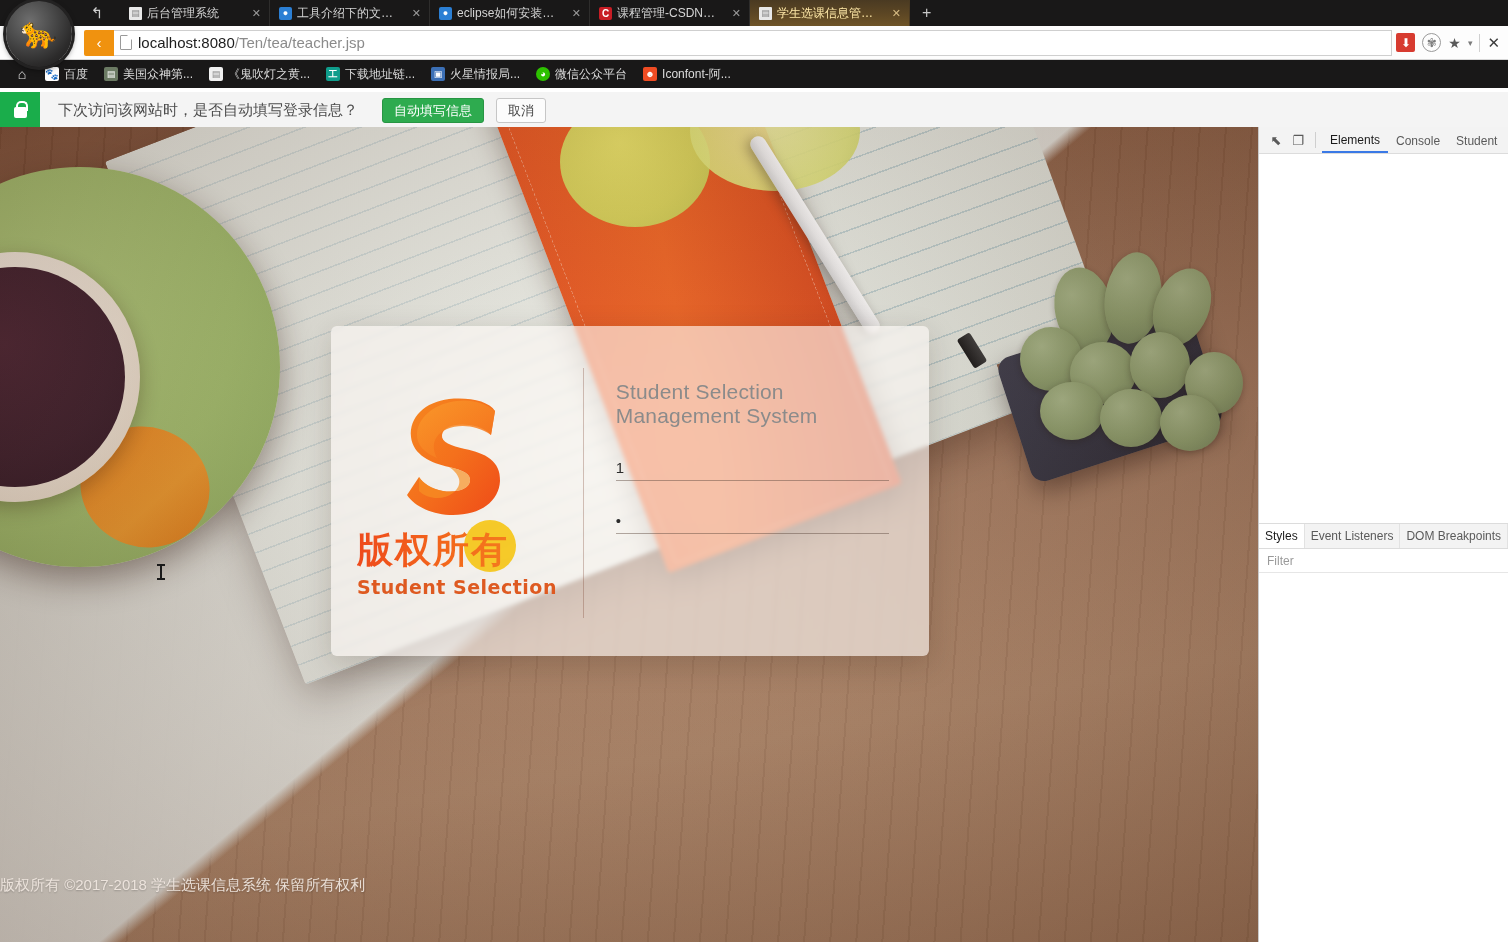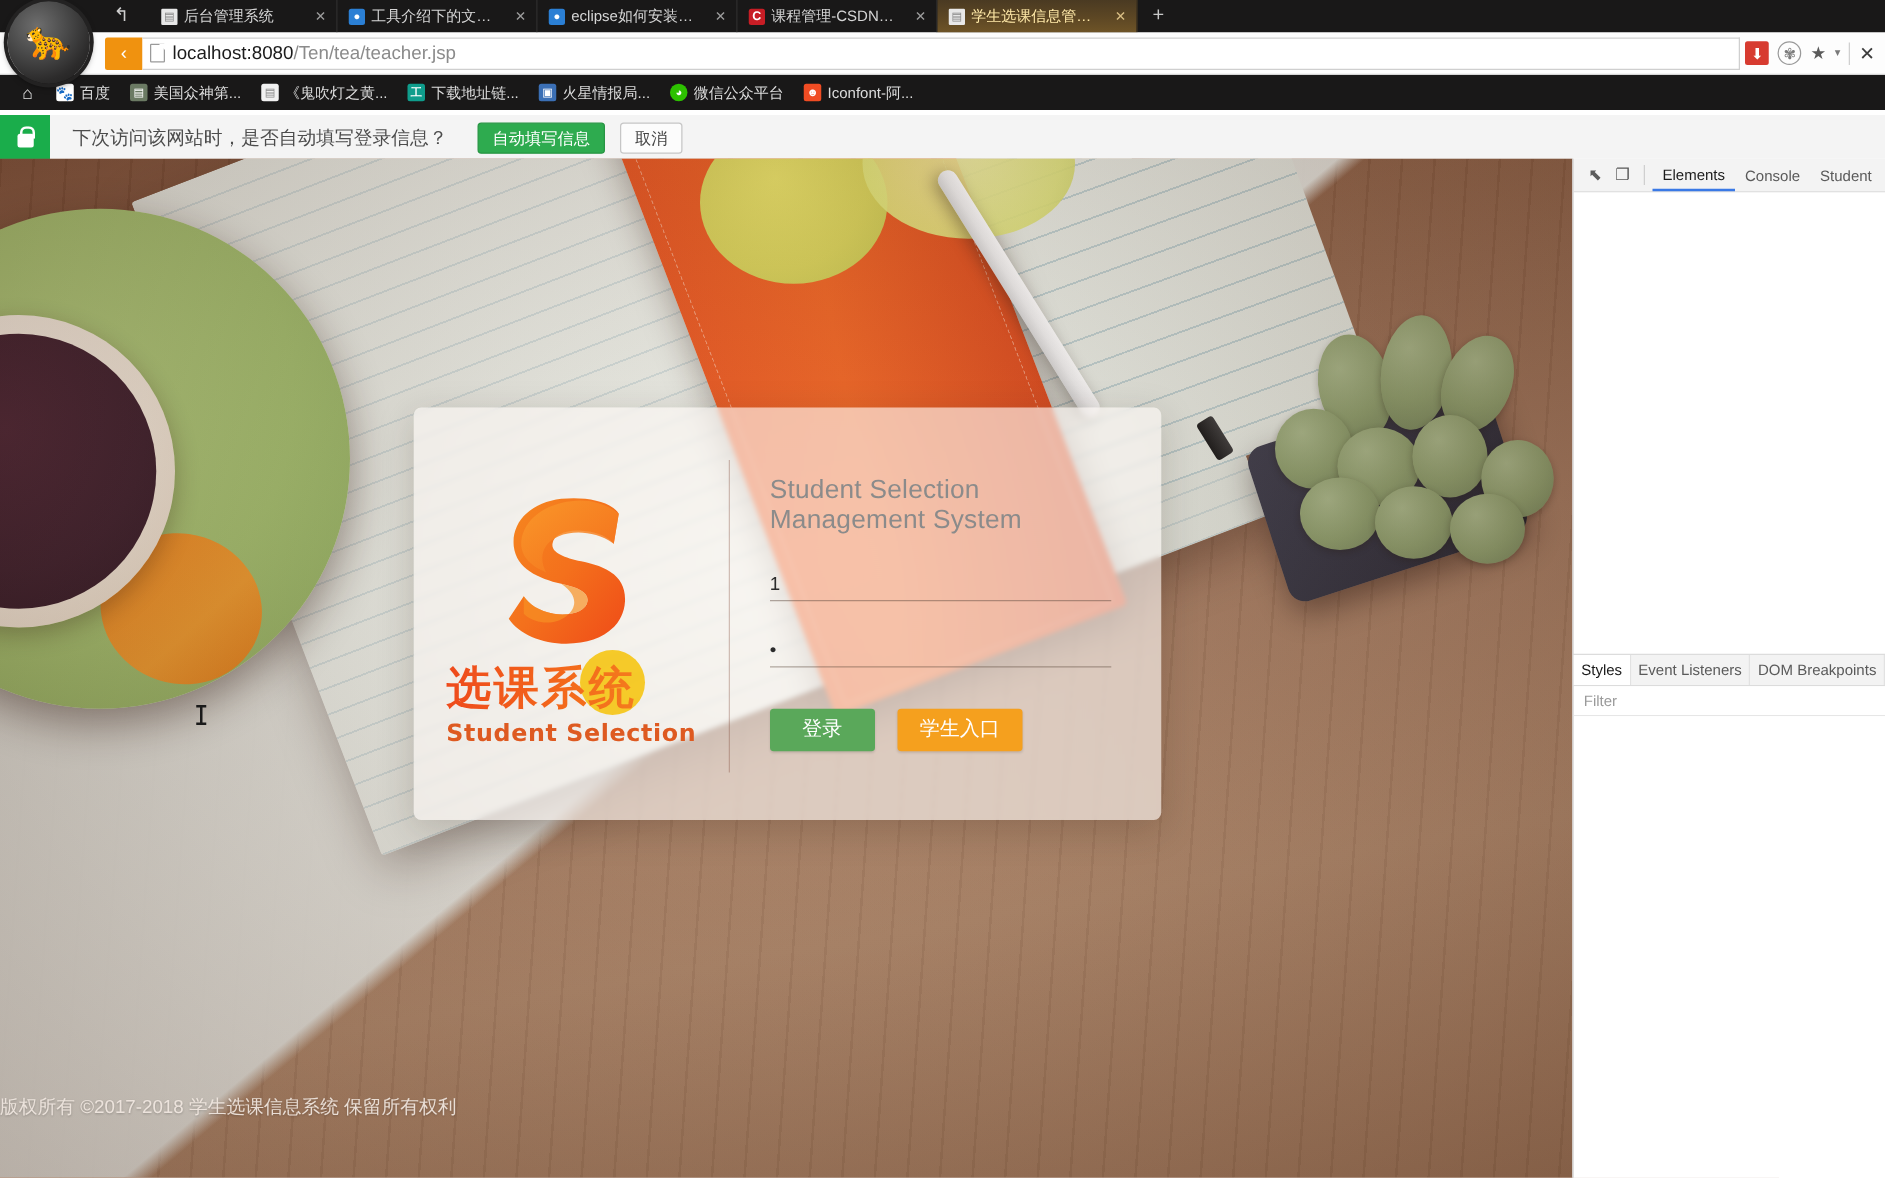--- a/index.html
+++ b/index.html
@@ -536,42 +536,38 @@
                      C104 66 88 58 68 54 C54 51 44 47 45 40 C46 32 58 28 72 30
                      C82 31 90 35 94 40 Z" fill="url(#g1)"></path>
             <path d="M60 6 C40 8 22 20 20 38 C19 50 28 58 40 63
                      C34 52 36 40 50 34 C62 29 80 30 94 40 L98 16 C88 8 74 4 60 6 Z" fill="url(#g2)" opacity="0.85"></path>
             <path d="M73 86 C74 79 66 75 52 72 C64 80 66 90 56 98 C46 106 30 104 22 96
                      L22 82 C26 88 34 94 46 96 C60 98 72 94 73 86 Z" fill="#f79024" opacity="0.7"></path>
           </svg>
         </div>
         <div style="position:relative">
           <div class="logo-dot"></div>
-          <div class="logo-cn">选课系统</div>
+          <div class="logo-cn">版权所有</div>
           <div class="logo-en">Student Selection</div>
         </div>
       </div>
 
       <div class="divider"></div>
 
       <div class="card-right">
         <div class="title-en">Student Selection Management System</div>
 
         <div class="field">
           <span class="val">1</span>
         </div>
 
         <div class="field">
           <span class="dot">•</span>
         </div>
 
-        <div class="btn-row">
-          <button class="btn-login">登录</button>
-          <button class="btn-student">学生入口</button>
-        </div>
       </div>
     </div>
 
     <div class="cursor-ibeam"></div>
 
     <div class="footer-copy">版权所有 ©2017-2018 学生选课信息系统 保留所有权利</div>
   </div>
 
   <div class="devtools">
     <div class="dt-topbar">

